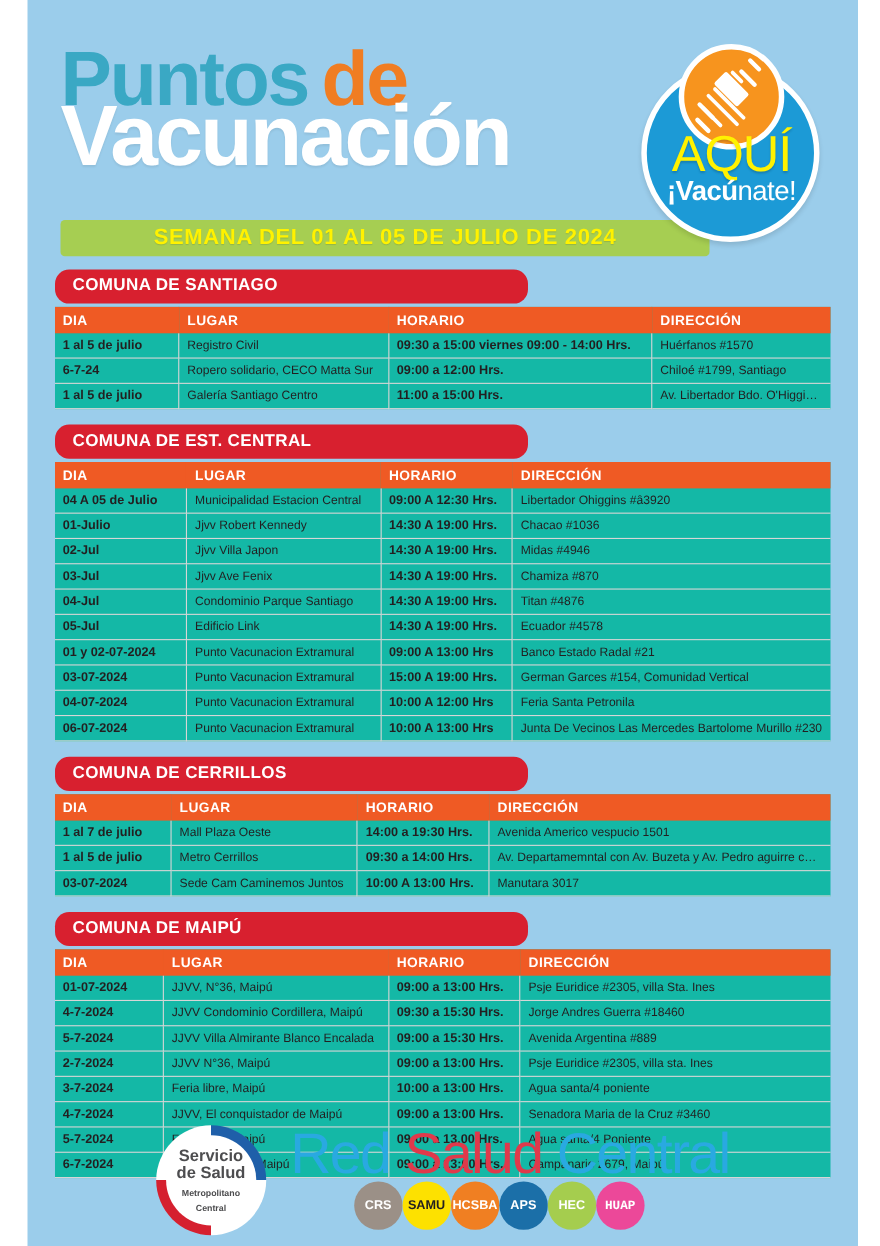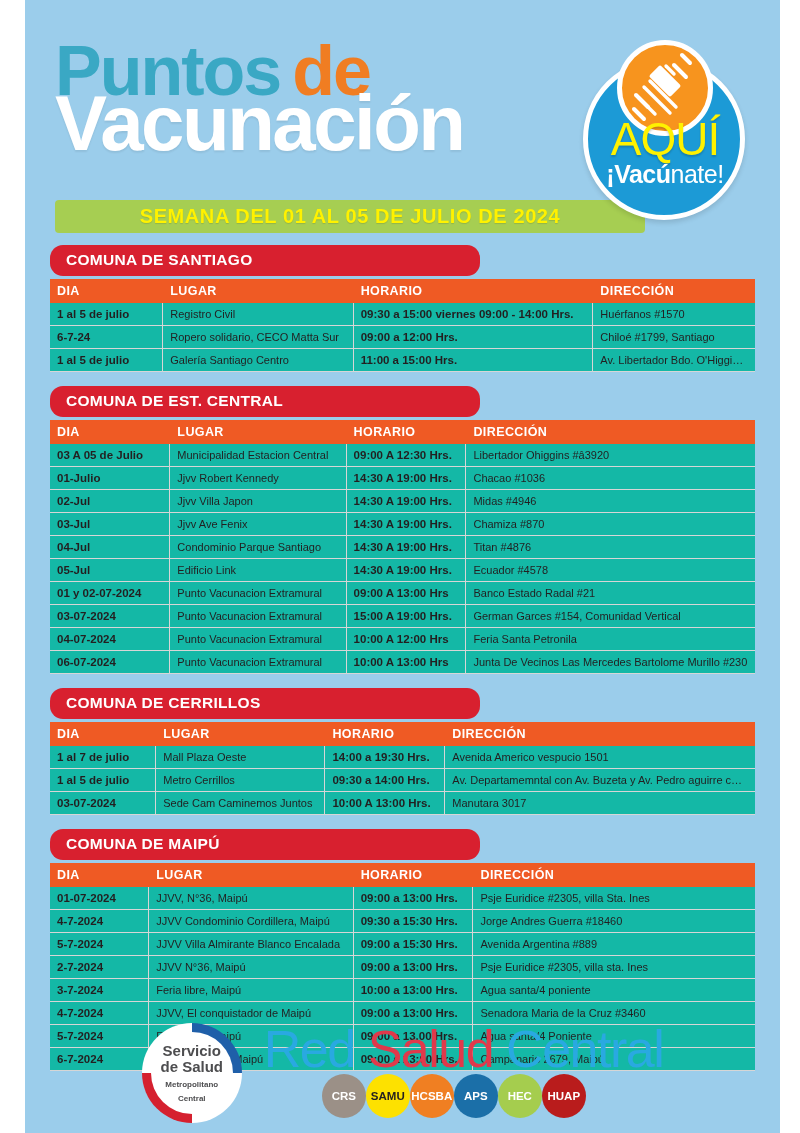--- a/index.html
+++ b/index.html
@@ -310,21 +310,21 @@
           <thead>
             <tr>
               <th>DIA</th>
               <th>LUGAR</th>
               <th>HORARIO</th>
               <th class="last">DIRECCIÓN</th>
             </tr>
           </thead>
           <tbody>
             <tr>
-              <td class="c-dia" title="01 A 05 de Julio">03 A 05 de Julio</td>
+              <td class="c-dia" title="01 A 05 de Julio">04 A 05 de Julio</td>
               <td title="Municipalidad Estacion Central">Municipalidad Estacion Central</td>
               <td class="c-hor" title="09:00 A 12:30 Hrs.">09:00 A 12:30 Hrs.</td>
               <td class=" last" title="Libertador Ohiggins #ȃ3920">Libertador Ohiggins #ȃ3920</td>
             </tr>
             <tr>
               <td class="c-dia" title="01-Julio">01-Julio</td>
               <td title="Jjvv Robert Kennedy">Jjvv Robert Kennedy</td>
               <td class="c-hor" title="14:30 A 19:00 Hrs.">14:30 A 19:00 Hrs.</td>
               <td class=" last" title="Chacao #1036">Chacao #1036</td>
             </tr>
@@ -497,18 +497,18 @@
         <span class="rs-red">Red</span>
         <span class="rs-salud">Salud</span>
         <span class="rs-central">Central</span>
       </div>
       <div class="rs-dots" id="dots-root">
           <div class="dot" style="background: rgb(155, 144, 135);">CRS</div>
           <div class="dot" style="background: rgb(253, 225, 0); color: rgb(35, 31, 32);">SAMU</div>
           <div class="dot" style="background: rgb(240, 127, 34);">HCSBA</div>
           <div class="dot" style="background: rgb(27, 111, 168);">APS</div>
           <div class="dot" style="background: rgb(165, 205, 78);">HEC</div>
-          <div class="dot" style="background: #b91c1c;">HUAP</div>
+          <div class="dot" style="background: #ec4899; font-family: Liberation Mono, monospace;">HUAP</div>
         </div>
     </div>
   </div>
 
 </div>
 
 </body></html>

